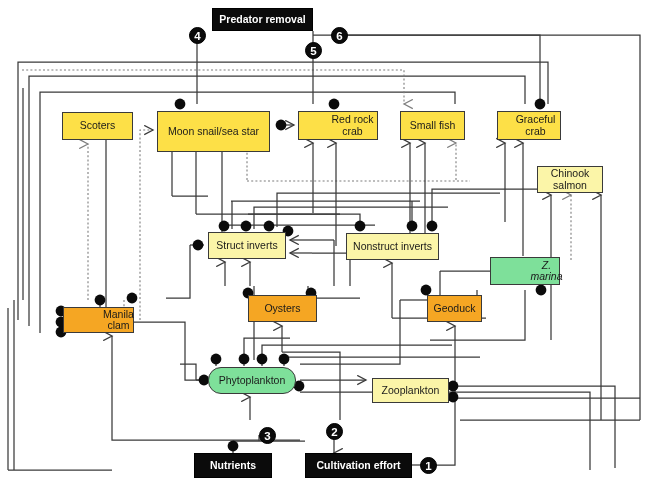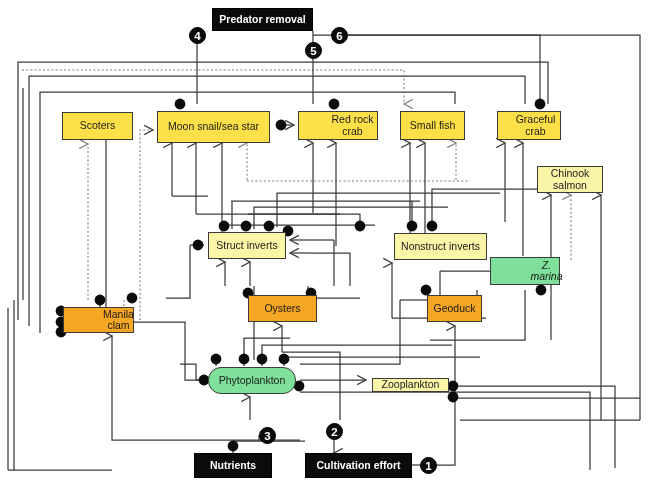--- a/index.html
+++ b/index.html
@@ -209,21 +209,21 @@
   </svg>
 
   <div class="node black" style="left:212px;top:8px;width:101px;height:23px;">
     <span>Predator removal</span>
   </div>
 
   <div class="node blue" style="left:62px;top:112px;width:71px;height:28px;">
     <span>Scoters</span>
   </div>
 
-  <div class="node blue" style="left:157px;top:111px;width:113px;height:32px;">
+  <div class="node blue" style="left:157px;top:111px;width:113px;height:41px;">
     <span>Moon snail/sea star</span>
   </div>
 
   <div class="node blue" style="left:298px;top:111px;width:80px;height:29px;padding-left:32px;">
     <span>Red rock crab</span>
   </div>
 
   <div class="node blue" style="left:400px;top:111px;width:65px;height:29px;">
     <span>Small fish</span>
   </div>
@@ -233,21 +233,21 @@
   </div>
 
   <div class="node yellow" style="left:537px;top:166px;width:66px;height:27px;align-items:center;">
     <span>Chinook salmon</span>
   </div>
 
   <div class="node yellow" style="left:208px;top:232px;width:78px;height:27px;">
     <span>Struct inverts</span>
   </div>
 
-  <div class="node yellow" style="left:346px;top:233px;width:93px;height:27px;margin-left:48px;">
+  <div class="node yellow" style="left:346px;top:233px;width:93px;height:27px;">
     <span>Nonstruct inverts</span>
   </div>
 
   <div class="node green italic" style="left:490px;top:257px;width:70px;height:28px;">
     <span>Z. marina</span>
   </div>
 
   <div class="node orange" style="left:248px;top:295px;width:69px;height:27px;">
     <span>Oysters</span>
   </div>
@@ -257,21 +257,21 @@
   </div>
 
   <div class="node orange" style="left:63px;top:307px;width:71px;height:26px;padding-left:43px;">
     <span>Manila clam</span>
   </div>
 
   <div class="node green" style="left:208px;top:367px;width:88px;height:27px;border-radius:13px;">
     <span>Phytoplankton</span>
   </div>
 
-  <div class="node yellow" style="left:372px;top:378px;width:77px;height:14px;">
+  <div class="node yellow" style="left:372px;top:378px;width:77px;height:25px;">
     <span>Zooplankton</span>
   </div>
 
   <div class="node black" style="left:194px;top:453px;width:78px;height:25px;">
     <span>Nutrients</span>
   </div>
 
   <div class="node black" style="left:305px;top:453px;width:107px;height:25px;">
     <span>Cultivation effort</span>
   </div>

